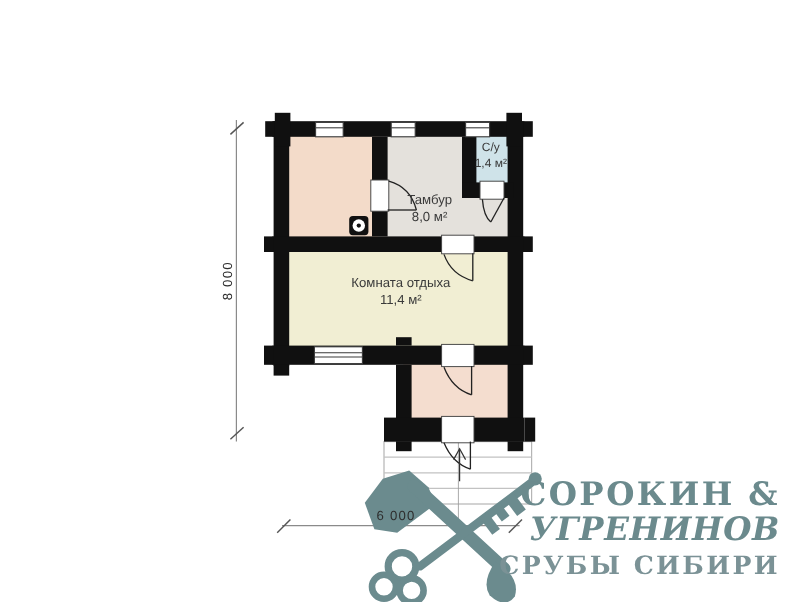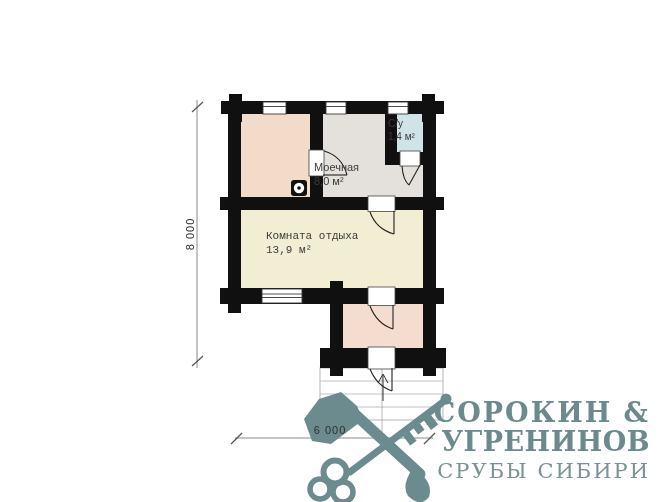--- a/index.html
+++ b/index.html
@@ -1,19 +1,19 @@
 <!DOCTYPE html>
 <html><head>
 <meta charset="utf-8">
 <style>
   html,body{margin:0;padding:0;background:#fff;}
   #stage{position:relative;width:667px;height:502px;background:#fff;overflow:hidden;
          font-family:"Liberation Sans", sans-serif;}
   #plan-svg{position:absolute;left:0;top:0;}
-  .room-label{position:absolute;text-align:left;color:#3a3a3a;font-size:11px;line-height:14px;}
+  .room-label{position:absolute;text-align:center;color:#3a3a3a;font-size:11px;line-height:14px;}
   .room-label .area{font-size:11px;}
   .dim-label{position:absolute;color:#2e2e2e;font-size:11px;letter-spacing:1px;text-align:center;}
   #dim-v-label{left:160px;top:228px;width:60px;transform:rotate(-90deg);transform-origin:center;}
   #dim-h-label{left:304px;top:424px;width:52px;}
   #logo-text{position:absolute;right:17px;top:398px;text-align:right;
              font-family:"DejaVu Serif", serif;}
   #logo-line1{font-size:27px;font-weight:bold;line-height:29px;letter-spacing:2px;}
   #logo-line2{font-size:27px;font-weight:bold;line-height:29px;letter-spacing:0.5px;}
   #logo-line3{font-size:21px;font-weight:normal;line-height:26px;letter-spacing:2px;margin-top:2px;}
 </style>
@@ -144,34 +144,34 @@
         <rect x="26" y="0" width="9" height="17"></rect>
       </g>
       <circle cx="335" cy="472" r="11.5" fill="none" stroke="#6b8b8e" stroke-width="6"></circle>
       <circle cx="320" cy="489" r="10" fill="none" stroke="#6b8b8e" stroke-width="5.5"></circle>
       <circle cx="343" cy="492" r="10" fill="none" stroke="#6b8b8e" stroke-width="5.5"></circle>
     </g>
   </g>
 </svg>
 
 <div class="room-label" style="left:314px;top:160px;width:88px;">
-  <div>Моечная</div>
+  <div>Тамбур</div>
   <div class="area">8,0 м²</div>
 </div>
 <div class="room-label" style="left:388px;top:117px;width:42px;font-size:10px;line-height:13px;">
   <div>С/у</div>
   <div class="area" style="font-size:10px;">1,4 м²</div>
 </div>
-<div class="room-label" style="left:266px;top:229px;width:136px;font-family:Liberation Mono, monospace;">
+<div class="room-label" style="left:266px;top:229px;width:136px;">
   <div>Комната отдыха</div>
-  <div class="area">13,9 м²</div>
+  <div class="area">11,4 м²</div>
 </div>
 
 <div class="dim-label" id="dim-v-label">8 000</div>
 <div class="dim-label" id="dim-h-label">6 000</div>
 
 <div id="logo-text">
   <div id="logo-line1" style="color: rgb(107, 138, 141);">СОРОКИН &amp;</div>
-  <div id="logo-line2" style="color: rgb(107, 138, 141);">УГРЕНИНОВ</div>
-  <div id="logo-line3" style="color: rgb(123, 146, 150);">СРУБЫ СИБИРИ</div>
+  <div id="logo-line2" style="color: rgb(107, 138, 141); font-style: italic;">УГРЕНИНОВ</div>
+  <div id="logo-line3" style="color: rgb(123, 146, 150); font-weight: bold;">СРУБЫ СИБИРИ</div>
 </div>
 
 </div>
 
 </body></html>

